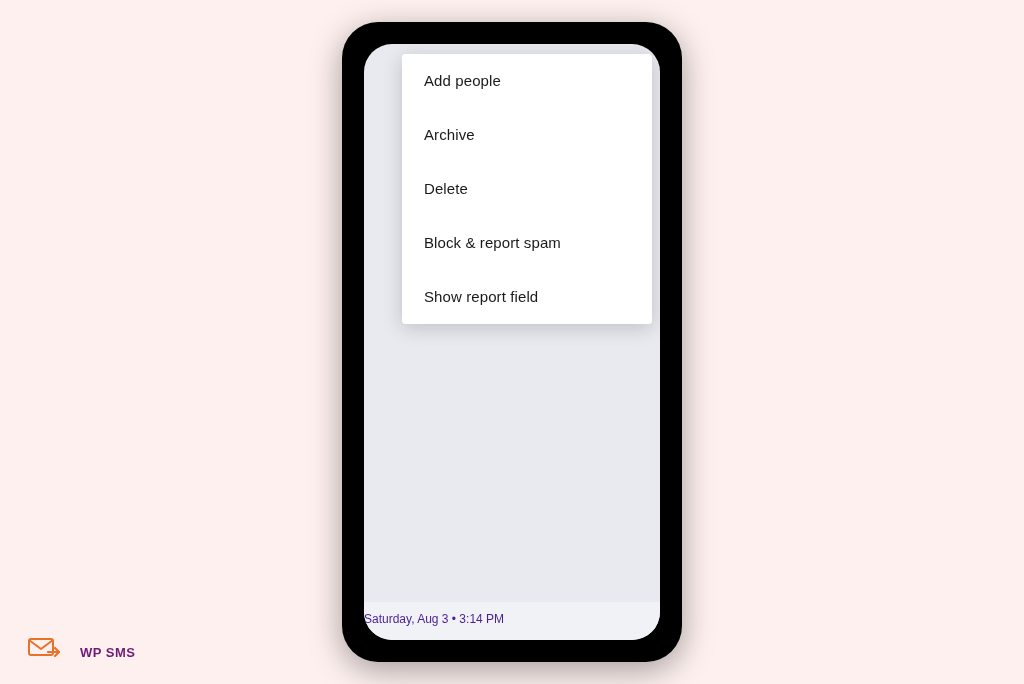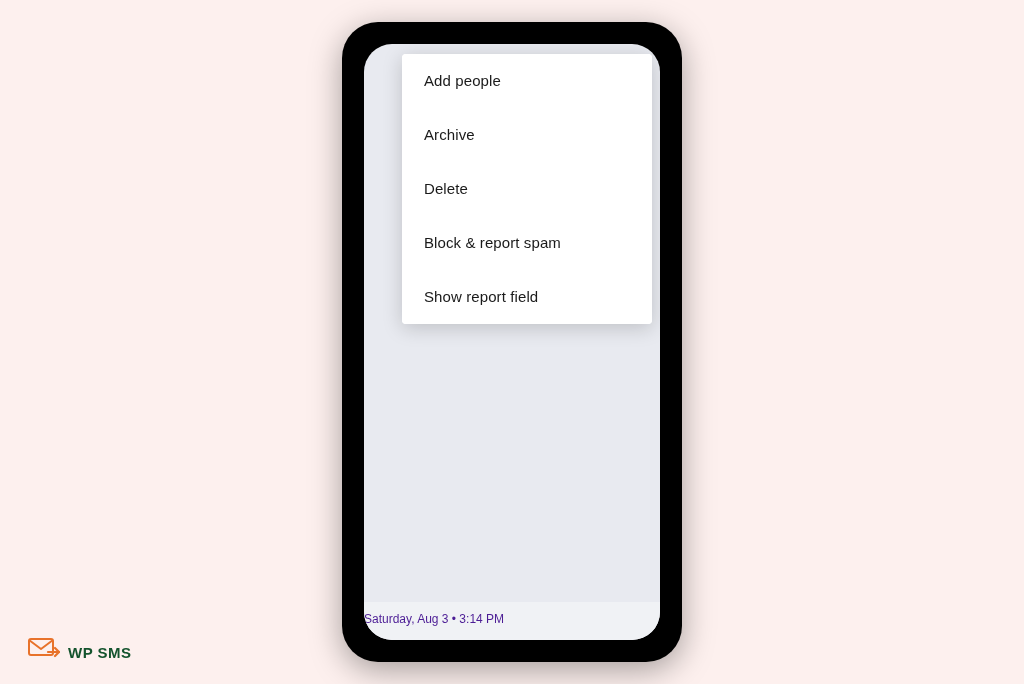--- a/index.html
+++ b/index.html
@@ -28,24 +28,25 @@
       align-items: center;
       gap: 8px;
     }
 
     .watermark-icon {
       color: #e8722a;
       font-size: 22px;
     }
 
     .watermark-text {
-      color: #14532d;
+      color: #701a75;
       font-weight: 700;
-      font-size: 15px;
+      font-size: 13px;
       letter-spacing: 0.5px;
+      margin-left: 12px;
     }
 
     .phone-container {
       position: relative;
       width: 340px;
       height: 640px;
       background: #000;
       border-radius: 36px;
       padding: 22px;
       box-shadow: 0 8px 32px rgba(0,0,0,0.35);

